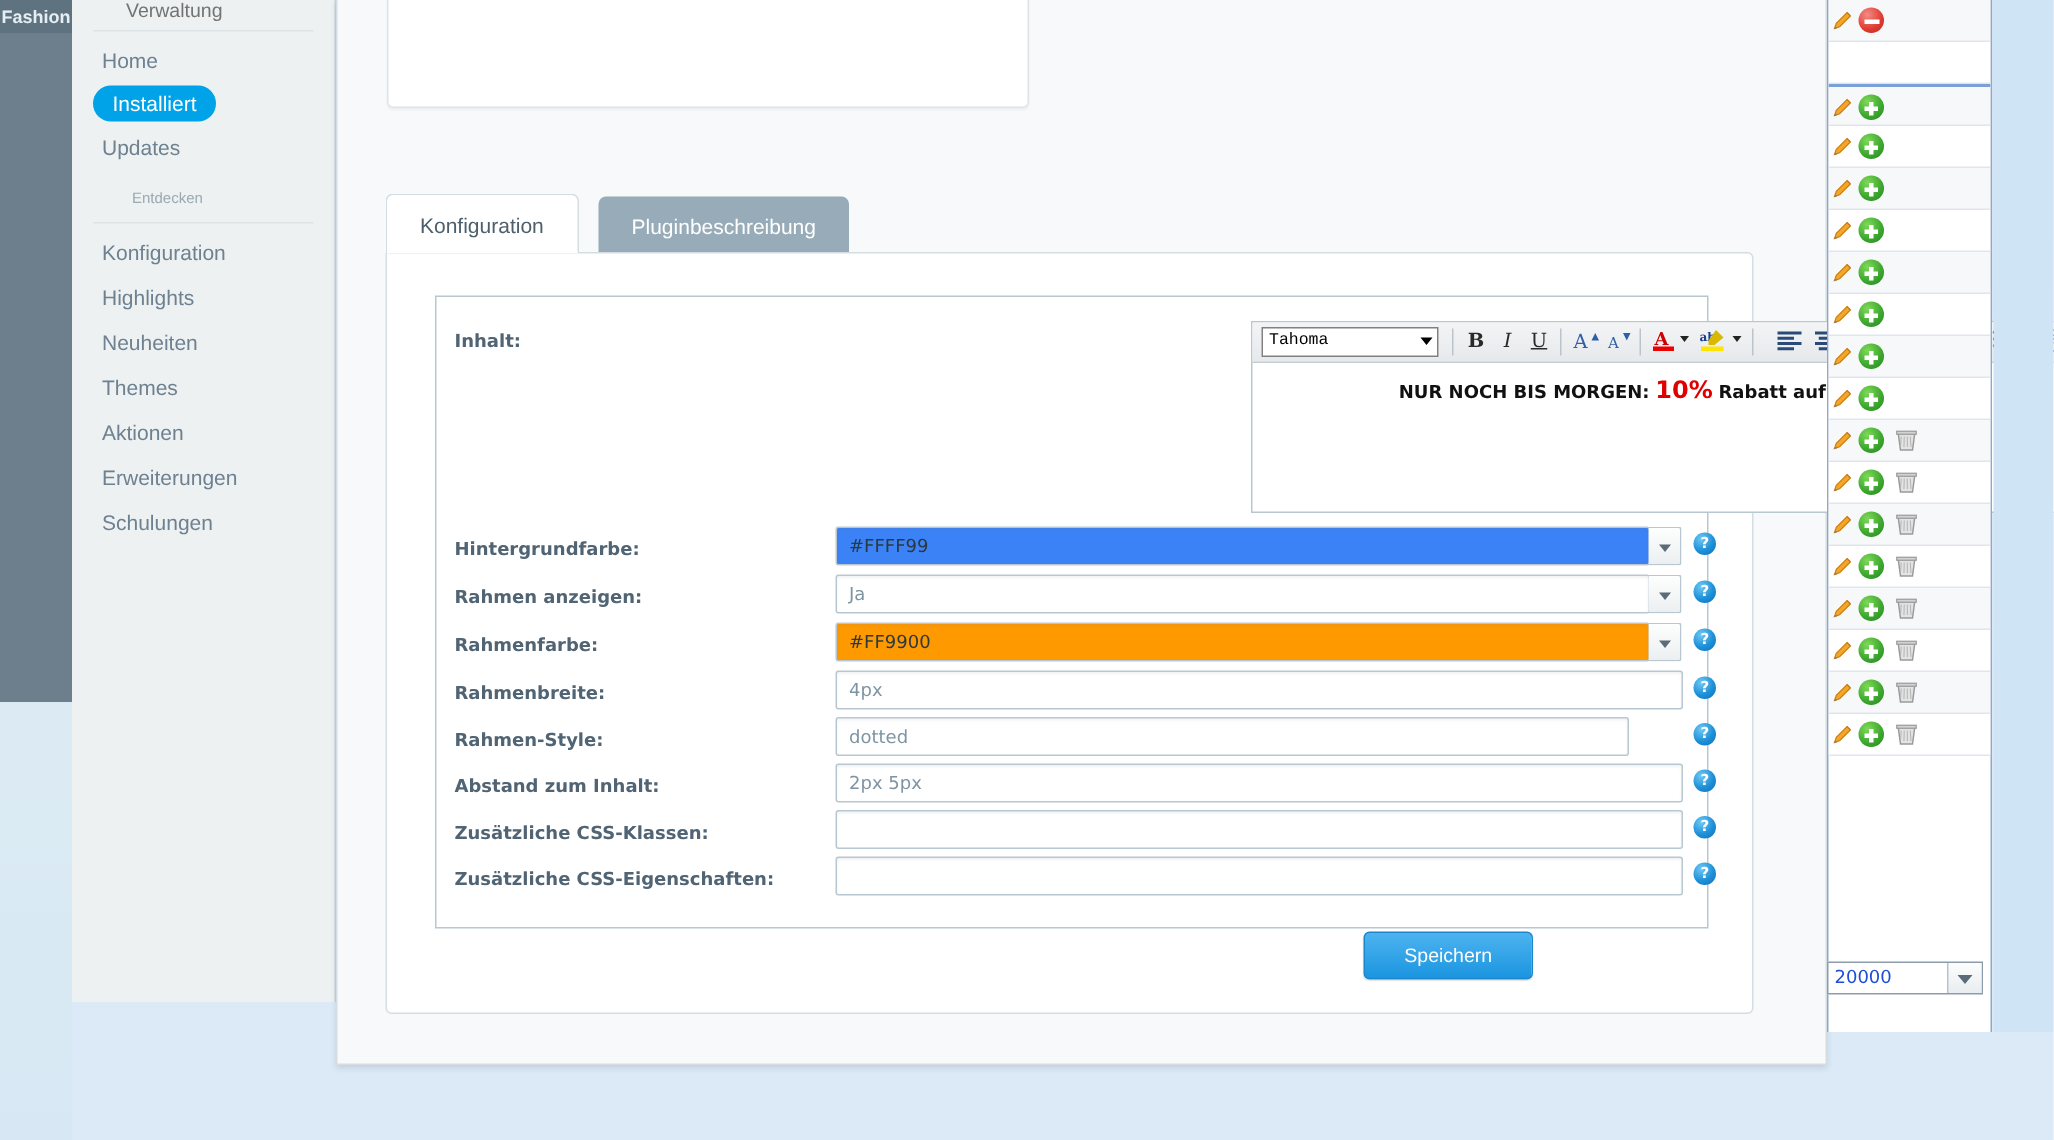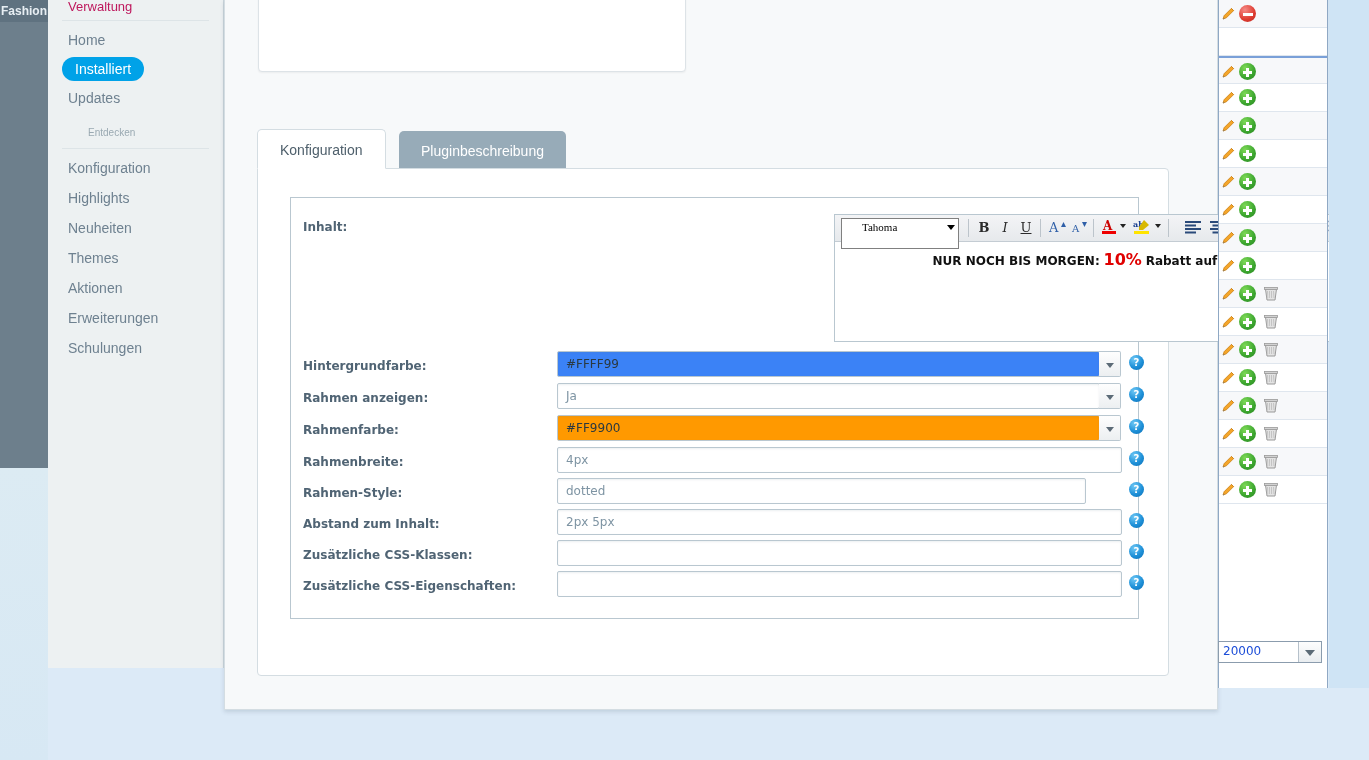--- a/index.html
+++ b/index.html
@@ -13,21 +13,21 @@
   .left-strip{position:absolute;left:0;top:0;width:48px;height:468px;background:#6d7f8c;}
   .brand{position:absolute;left:0;top:0;width:48px;height:22px;background:#5f7280;
          color:#e7eef3;font-size:12px;font-weight:bold;line-height:22px;padding-left:1px;
          box-sizing:border-box;white-space:nowrap;overflow:hidden;}
   .left-strip-lower{position:absolute;left:0;top:468px;width:48px;height:292px;
         background:linear-gradient(180deg,#dcebf3 0%,#d7e8f4 100%);}
 
   
   .sidebar{position:absolute;left:48px;top:0;width:176px;height:668px;
            background:#edf1f2;border-right:1px solid #c9d4da;box-sizing:border-box;}
-  .sb-head{font-size:13px;color:#be185d;padding:0 0 0 20px;line-height:14px;
+  .sb-head{font-size:13px;color:#737373;padding:0 0 0 36px;line-height:14px;
            height:14px;overflow:hidden;}
   .sb-rule{height:1px;background:#dde4e7;margin:6px 14px 0 14px;}
   .sb-item{font-size:14px;color:#6e8190;padding:7px 0 7px 20px;cursor:pointer;}
   .sb-item.active{display:inline-block;margin-left:14px;padding:4px 13px;color:#fff;
         background:#00a2e8;border-radius:13px;font-size:14px;}
   .sb-group{font-size:10px;color:#9aa9b2;padding:14px 16px 0 20px;margin-left:20px;}
   .sb-gap{height:4px;}
 
   
   .main-panel{position:absolute;left:224px;top:0;width:994px;height:710px;
@@ -69,23 +69,23 @@
   .help{position:absolute;width:15px;height:15px;border-radius:50%;
      background:radial-gradient(circle at 35% 28%,#6fc8f5 0%,#1e90d8 55%,#0d6fb5 100%);
      color:#fff;font-size:10px;font-weight:bold;text-align:center;line-height:15px;
      cursor:pointer;font-family:"DejaVu Sans",sans-serif;}
 
   
   .editor{position:absolute;left:543px;top:16px;width:565px;height:128px;
      border:1px solid #b9c7d0;box-sizing:border-box;background:#fff;}
   .etoolbar{height:26px;background:linear-gradient(180deg,#f3f4f6 0%,#e6e9ec 100%);
      border-bottom:1px solid #c4ccd3;position:relative;}
-  .fontsel{position:absolute;left:6px;top:3px;width:118px;height:31px;box-sizing:border-box;
-     border:1px solid #808080;background:#fff;font-size:11px;line-height:17px;padding-left:20px;
-     color:#000;font-family:Liberation Serif, serif;}
+  .fontsel{position:absolute;left:6px;top:3px;width:118px;height:20px;box-sizing:border-box;
+     border:1px solid #808080;background:#fff;font-size:11px;line-height:17px;padding-left:4px;
+     color:#000;font-family:Liberation Mono, monospace;}
   .fontsel .ar{position:absolute;right:3px;top:6px;width:0;height:0;
      border-left:4px solid transparent;border-right:4px solid transparent;border-top:5px solid #000;}
   .tbsep{position:absolute;top:4px;width:1px;height:18px;background:#bcc4cb;}
   .tbi{position:absolute;top:3px;height:20px;line-height:20px;text-align:center;
        font-size:13px;color:#2a2a2a;cursor:pointer;font-family:"DejaVu Serif",serif;}
   .edbody{padding:8px 6px 0 6px;font-size:12px;color:#111;text-align:center;
           font-family:"DejaVu Sans",sans-serif;}
   .edbody b{font-weight:bold;}
   .pct{color:#e00000;font-size:16px;font-weight:bold;}
 
@@ -332,20 +332,23 @@
 
       <span class="lbl" style="left:12px;top:350px;">Zusätzliche CSS-Klassen:</span>
       <div class="inp" style="left:266px;top:342px;width:565px;"></div>
       <div class="help" style="left:838px;top:346px;">?</div>
 
       <span class="lbl" style="left:12px;top:381px;">Zusätzliche CSS-Eigenschaften:</span>
       <div class="inp" style="left:266px;top:373px;width:565px;"></div>
       <div class="help" style="left:838px;top:377px;">?</div>
     </div>
 
+    <div class="savewrap">
+      <div class="savebtn">Speichern</div>
+    </div>
   </div>
 
 </div>
 
 <div class="rgrid" id="rgrid">
     <div class="rrow alt">
       <span class="ic ic-pencil"><svg width="15" height="15" viewBox="0 0 15 15">
           <path d="M2 13 L3.2 9.6 L10.4 2.4 L12.6 4.6 L5.4 11.8 Z" fill="#f5a62a" stroke="#c97d10" stroke-width=".8"></path>
           <path d="M10.4 2.4 L12.6 4.6" stroke="#c97d10" stroke-width=".8"></path>
           <path d="M2 13 L3.4 12.4" stroke="#7a7a7a" stroke-width=".8"></path>

